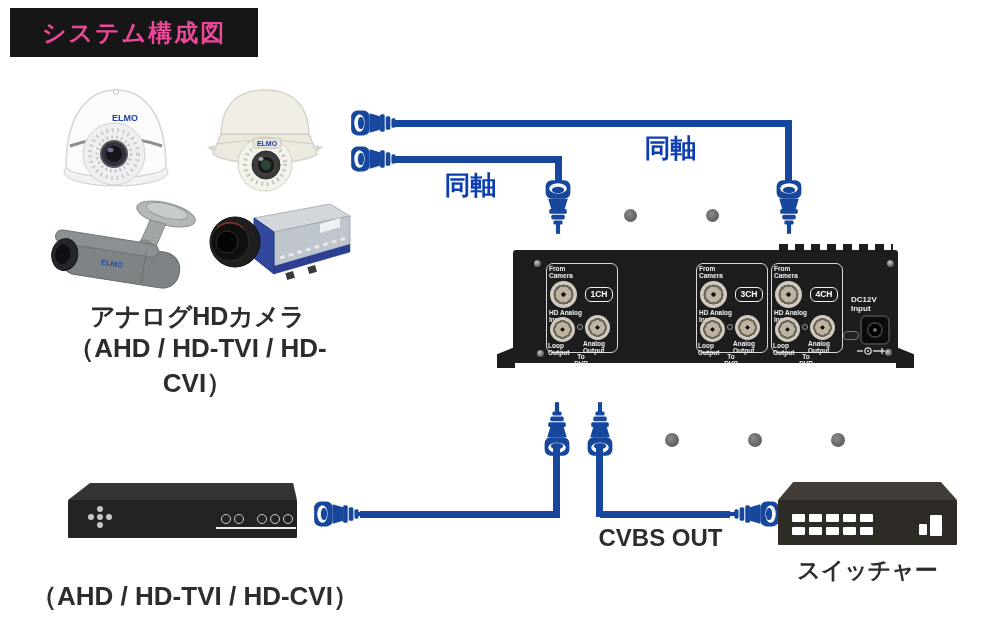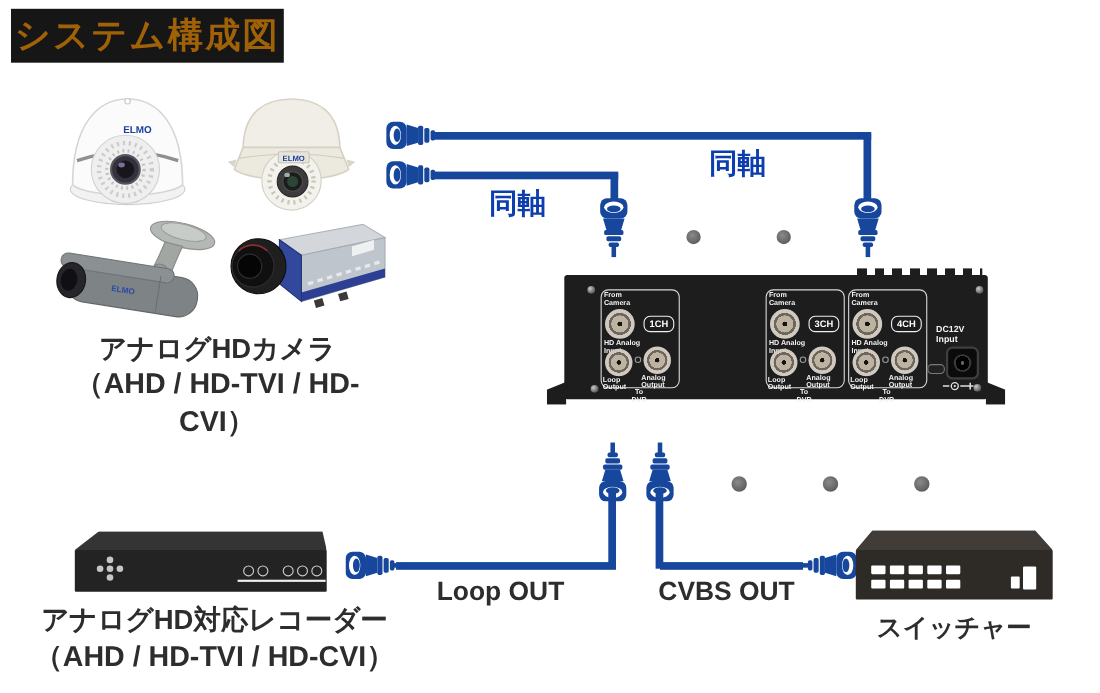--- a/index.html
+++ b/index.html
@@ -1,21 +1,21 @@
 <!DOCTYPE html>
 <html><head>
 <meta charset="utf-8">
 <style>
   html,body{margin:0;padding:0;background:#fff;}
   #stage{position:relative;width:1000px;height:630px;background:#ffffff;overflow:hidden;
          font-family:"Liberation Sans","DejaVu Sans",sans-serif;}
   .abs{position:absolute;}
   
   .title-box{left:10px;top:8px;width:248px;height:49px;background:#161616;}
-  .title-box span{display:block;text-align:center;line-height:49px;color:#a16207;font-size:32px;
+  .title-box span{display:block;text-align:center;line-height:49px;color:#ec4899;font-size:24px;
                   font-weight:bold;letter-spacing:2px;}
   
   .cap{color:#2d2d2d;font-weight:600;text-align:center;}
   .cap1{font-size:25px;}
   .cap2{font-size:26px;}
   .blue-lab{color:#0c3eb0;font-weight:700;font-size:26px;text-align:center;}
   .eng-lab{color:#2d2d2d;font-weight:600;font-size:24px;text-align:center;}
   
   .cable{position:absolute;background:#17479c;}
   .plug{position:absolute;width:54px;height:32px;color:#17479c;}
@@ -251,38 +251,36 @@
       <use href="#bnc-plug"></use>
     </svg>
   <svg class="plug flip" style="left:725px;top:498px" viewBox="0 0 104 62">
       <use href="#bnc-plug"></use>
     </svg>
 
   <div class="dot" style="left:665px;top:433px;width:14px;height:14px"></div>
   <div class="dot" style="left:748px;top:433px;width:14px;height:14px"></div>
   <div class="dot" style="left:831px;top:433px;width:14px;height:14px"></div>
 
-  <div class="abs eng-lab" style="left:385px;top:524px;width:140px">Loop OUT</div>
   <div class="abs eng-lab" style="left:593px;top:524px;width:135px">CVBS OUT</div>
 
   <div class="abs rec-top"></div>
   <div class="abs rec-front">
     <div class="nav-dot" style="left:29px;top:6px"></div>
     <div class="nav-dot" style="left:29px;top:22px"></div>
     <div class="nav-dot" style="left:20px;top:14px"></div>
     <div class="nav-dot" style="left:38px;top:14px"></div>
     <div class="nav-dot" style="left:29px;top:14px"></div>
     <div class="ring" style="left:153px;top:14px"></div>
     <div class="ring" style="left:166px;top:14px"></div>
     <div class="ring" style="left:189px;top:14px"></div>
     <div class="ring" style="left:202px;top:14px"></div>
     <div class="ring" style="left:215px;top:14px"></div>
     <div class="rec-line"></div>
   </div>
-  <div class="abs cap cap1" style="left:30px;top:547px;width:330px">アナログHD対応レコーダー</div>
   <div class="abs cap cap2" style="left:30px;top:579px;width:330px">（AHD / HD-TVI / HD-CVI）</div>
 
   <div class="abs sw-top"></div>
   <div class="abs sw-front">
     <div class="sw-btn" style="left:14px;top:14px"></div>
     <div class="sw-btn" style="left:31px;top:14px"></div>
     <div class="sw-btn" style="left:48px;top:14px"></div>
     <div class="sw-btn" style="left:65px;top:14px"></div>
     <div class="sw-btn" style="left:82px;top:14px"></div>
     <div class="sw-btn" style="left:14px;top:27px"></div>

